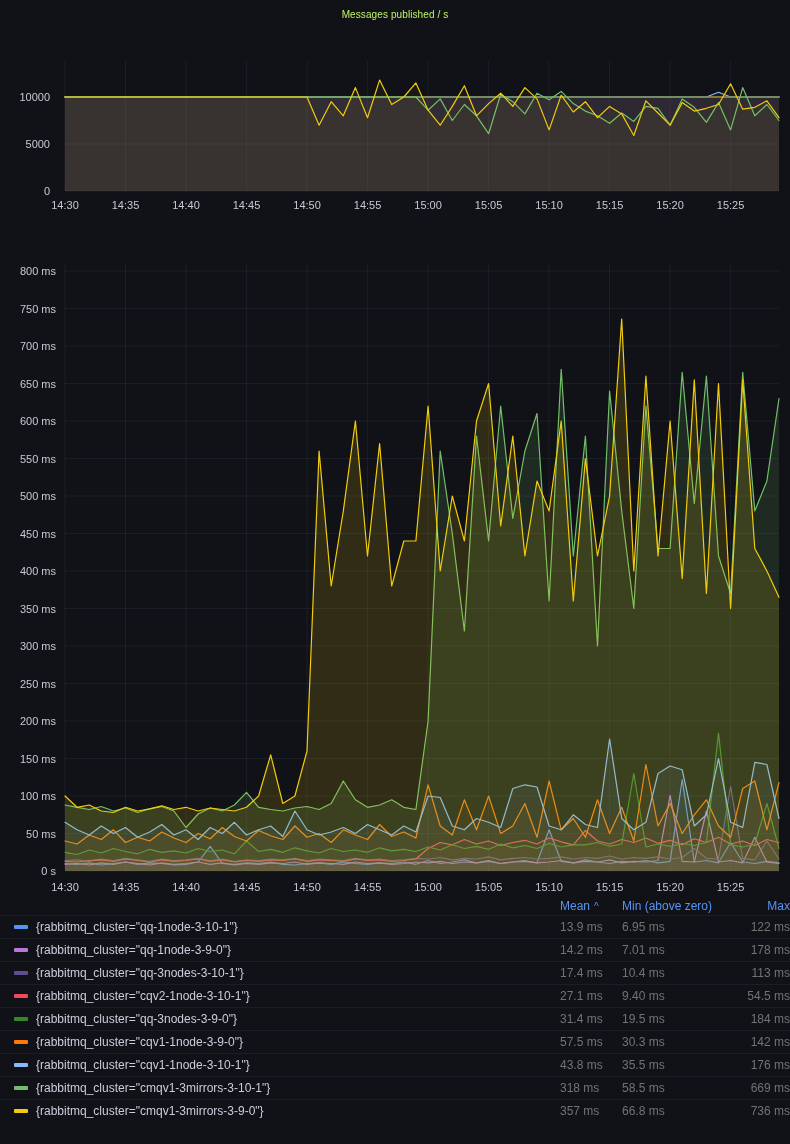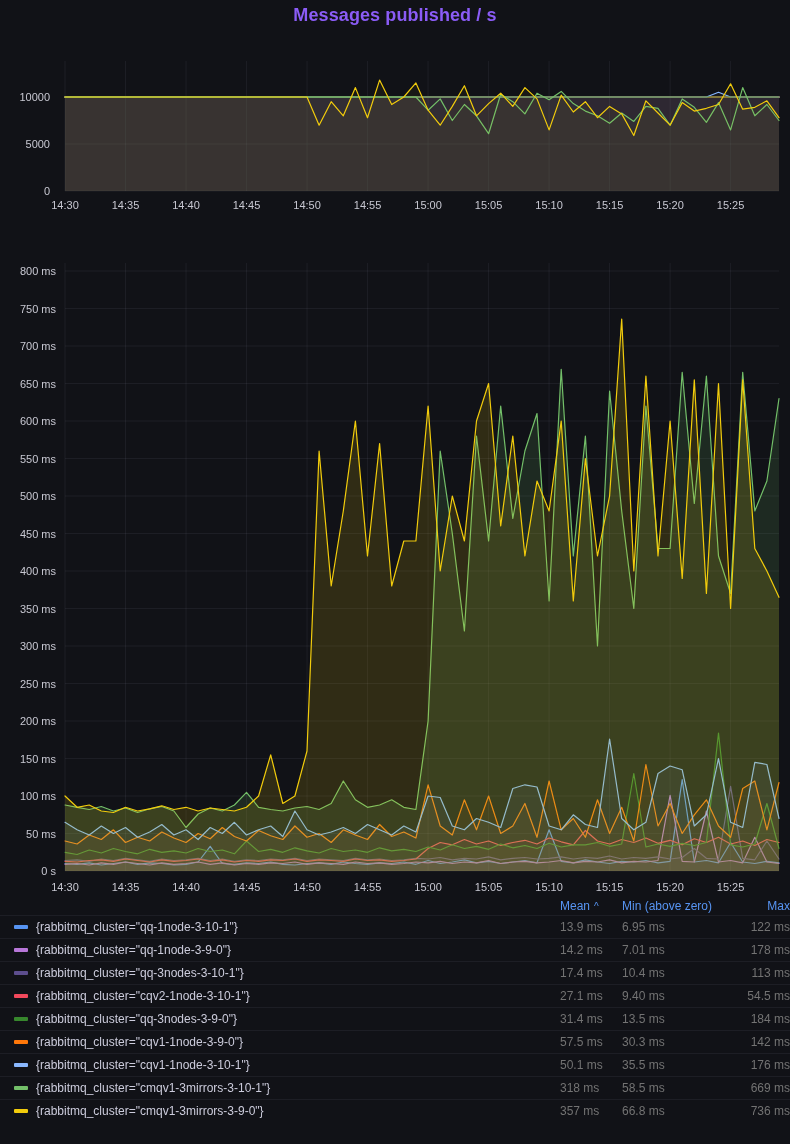--- a/index.html
+++ b/index.html
@@ -4,21 +4,21 @@
 <style>
   * { margin:0; padding:0; box-sizing:border-box; }
   html,body { width:790px; height:1144px; overflow:hidden; }
   body {
     background:#111217;
     font-family:"Liberation Sans", sans-serif;
     color:#CCCCDC;
   }
   .page { width:790px; height:1144px; position:relative; }
   .panel-title {
-    text-align:center; font-size:18px; font-weight:700; color:#8b5cf6;
+    text-align:center; font-size:10px; font-weight:400; color:#bef264;
     line-height:16px; height:16px; letter-spacing:.1px; cursor:pointer;
   }
   .p1 { padding-top:7px; }
   .p1 svg { display:block; margin-top:6px; }
   .p2 .panel-title { margin-top:9px; }
   .p2 svg { display:block; margin-top:4px; }
   svg text { font-family:"Liberation Sans", sans-serif; }
 
   
   .legend { width:790px; }
@@ -207,34 +207,34 @@
             <span class="lswatch" style="background: rgb(242, 73, 92);"></span>
             <span class="llabel">{rabbitmq_cluster="cqv2-1node-3-10-1"}</span>
             <span class="lcell c-mean">27.1 ms</span>
             <span class="lcell c-min">9.40 ms</span>
             <span class="lcell c-max">54.5 ms</span>
           </div>
           <div class="lrow">
             <span class="lswatch" style="background: rgb(55, 135, 45);"></span>
             <span class="llabel">{rabbitmq_cluster="qq-3nodes-3-9-0"}</span>
             <span class="lcell c-mean">31.4 ms</span>
-            <span class="lcell c-min">13.5 ms</span>
+            <span class="lcell c-min">19.5 ms</span>
             <span class="lcell c-max">184 ms</span>
           </div>
           <div class="lrow">
             <span class="lswatch" style="background: rgb(255, 120, 10);"></span>
             <span class="llabel">{rabbitmq_cluster="cqv1-1node-3-9-0"}</span>
             <span class="lcell c-mean">57.5 ms</span>
             <span class="lcell c-min">30.3 ms</span>
             <span class="lcell c-max">142 ms</span>
           </div>
           <div class="lrow">
             <span class="lswatch" style="background: rgb(138, 184, 255);"></span>
             <span class="llabel">{rabbitmq_cluster="cqv1-1node-3-10-1"}</span>
-            <span class="lcell c-mean">50.1 ms</span>
+            <span class="lcell c-mean">43.8 ms</span>
             <span class="lcell c-min">35.5 ms</span>
             <span class="lcell c-max">176 ms</span>
           </div>
           <div class="lrow">
             <span class="lswatch" style="background: rgb(115, 191, 105);"></span>
             <span class="llabel">{rabbitmq_cluster="cmqv1-3mirrors-3-10-1"}</span>
             <span class="lcell c-mean">318 ms</span>
             <span class="lcell c-min">58.5 ms</span>
             <span class="lcell c-max">669 ms</span>
           </div>

